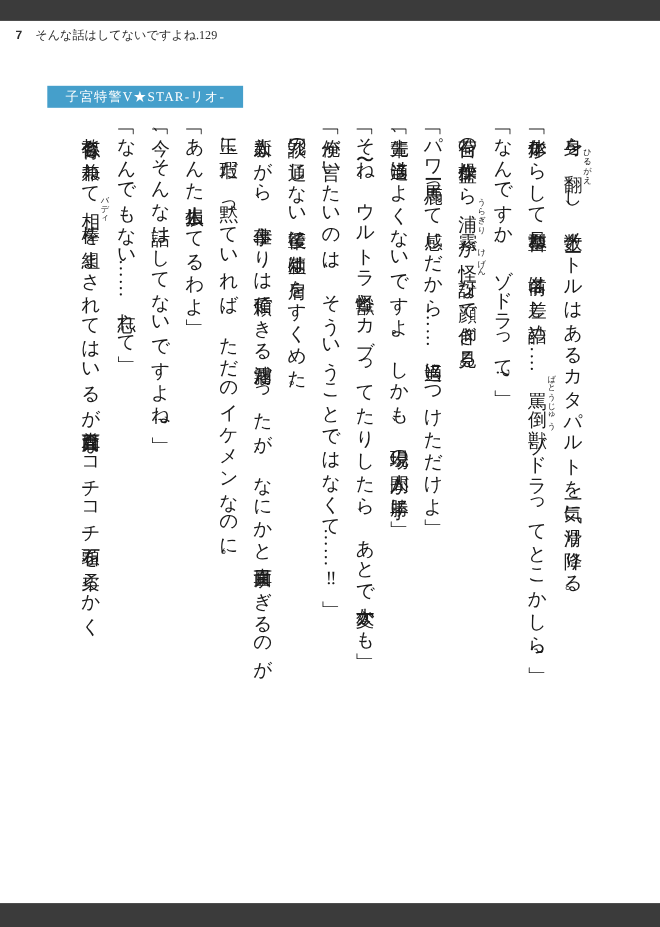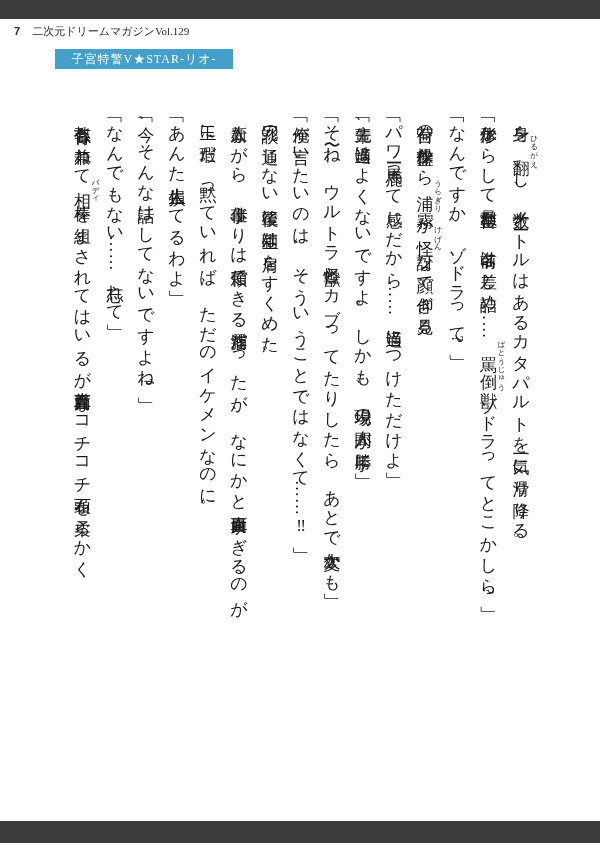--- a/index.html
+++ b/index.html
@@ -26,28 +26,27 @@
     position: absolute; top: 24px; left: 14px;
     font-size: 11px; color: #2b2b2b;
     white-space: nowrap;
   }
   .page-header .pagenum {
     font-family: "Liberation Sans", "DejaVu Sans", sans-serif;
     font-weight: bold;
     margin-right: 12px;
   }
   .chapter-badge {
-    position: absolute; left: 43px; top: 49px;
+    position: absolute; left: 43px; top: 78px;
     width: 178px; height: 20px;
     background: #459fcb;
     color: #ffffff;
     display: flex; align-items: center; justify-content: center;
     font-size: 12px;
     letter-spacing: 1px;
-    margin-left: 12px;
   }
   .text-block {
     position: absolute;
     top: 112px;
     right: 62px;
     height: 660px;
     writing-mode: vertical-rl;
     text-orientation: mixed;
     font-size: 17px;
     line-height: 31px;
@@ -62,21 +61,21 @@
     letter-spacing: 0;
     color: #1a1a1a;
   }
 </style>
 </head>
 <body>
 
 <div class="top-bar" style="background: rgb(59, 59, 59);"></div>
 
 <div class="page-header">
-  <span class="pagenum">7</span><span class="mag-title">二次元ドリームマガジンVol.129</span>
+  <span class="pagenum">7</span><span class="mag-title">そんな話はしてないですよね.129</span>
 </div>
 
 <div class="chapter-badge" style="background: rgb(69, 159, 203); color: rgb(255, 255, 255);">
   <span>子宮特警V★STAR-リオ-</span>
 </div>
 
 <div class="text-block" id="text-block">
     <p class="line">身を<ruby>翻<rt>ひるがえ</rt></ruby>し、十数メートルはあるカタパルトを一気に滑り降りる。</p>
     <p class="line">「体形からして暴言型ね。名前は差し詰め……<ruby>罵倒獣<rt>ばとうじゅう</rt></ruby>ゾドラってとこかしら?」</p>
     <p class="line">「なんですか、ゾドラって?」</p>

